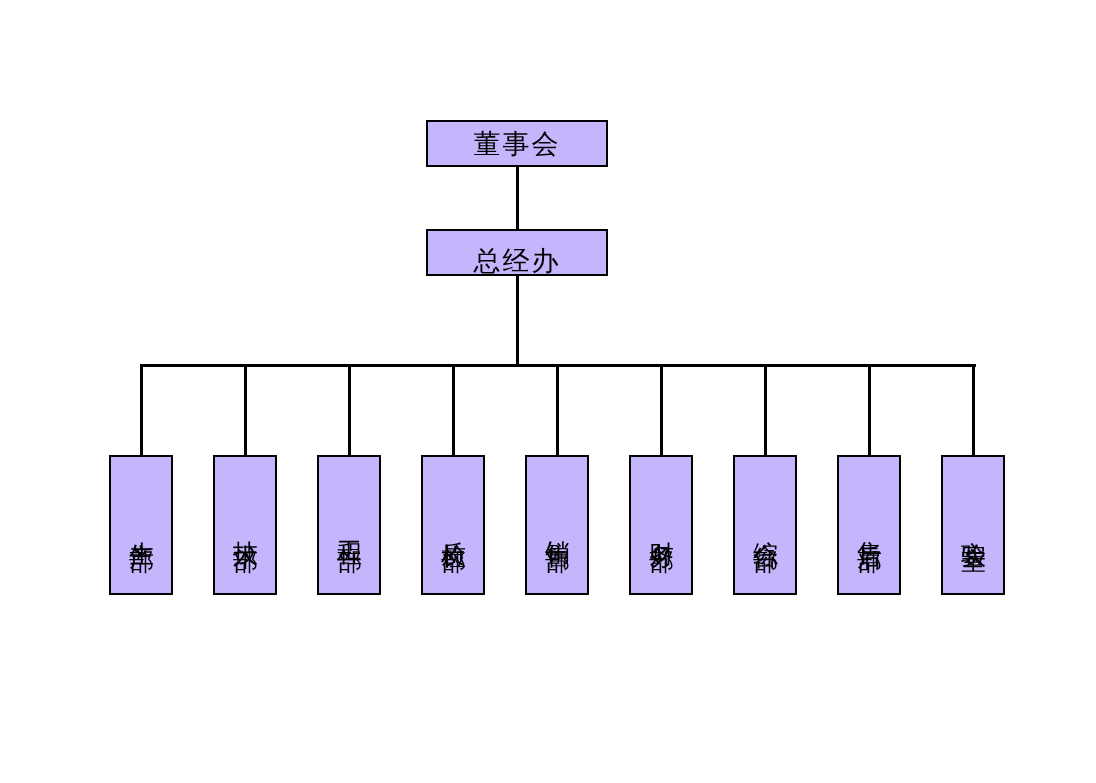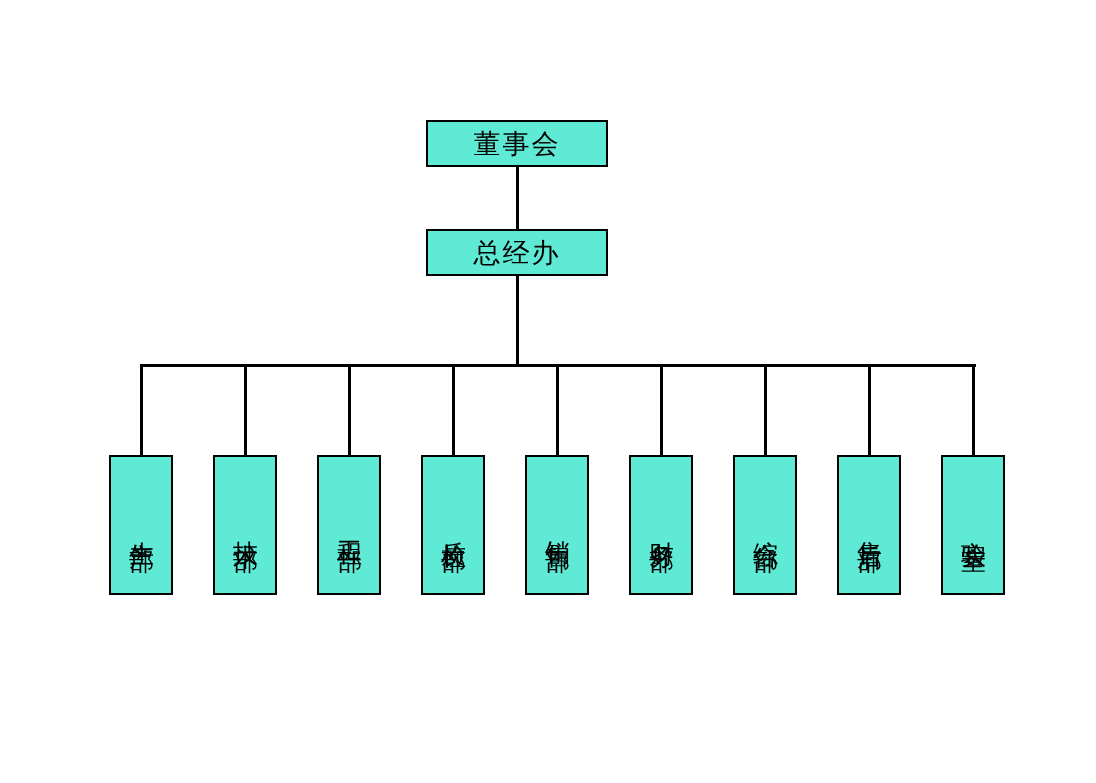--- a/index.html
+++ b/index.html
@@ -17,21 +17,21 @@
     height: 783px;
     background: #ffffff;
     overflow: hidden;
   }
 
   
   .node-box {
     position: absolute;
     box-sizing: border-box;
     border: 2px solid #000000;
-    background: #5eead4;
+    background: #c4b5fd;
     display: flex;
     align-items: center;
     justify-content: center;
   }
 
   .node-top {
     width: 182px;
     height: 47px;
   }
   .node-top .node-label {
@@ -68,21 +68,21 @@
 <body>
 
 <div id="chart-canvas">
 
   <div class="node-box node-top" style="left:426px; top:120px;">
     <span class="node-label">董事会</span>
   </div>
 
   <div class="line line-v" style="left:516px; top:167px; height:62px;"></div>
 
-  <div class="node-box node-top" style="left:426px; top:229px;">
+  <div class="node-box node-top" style="left:426px; top:229px;align-items:flex-end;">
     <span class="node-label">总经办</span>
   </div>
 
   <div class="line line-v" style="left:516px; top:276px; height:90px;"></div>
 
   <div class="line line-h" style="left:140px; top:364px; width:836px;"></div>
 
   <div class="line line-v" style="left:140px; top:364px; height:91px;"></div>
   <div class="line line-v" style="left:244px; top:364px; height:91px;"></div>
   <div class="line line-v" style="left:348px; top:364px; height:91px;"></div>

